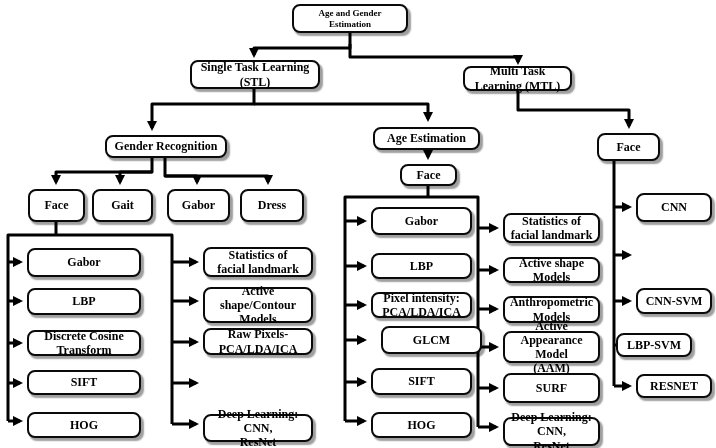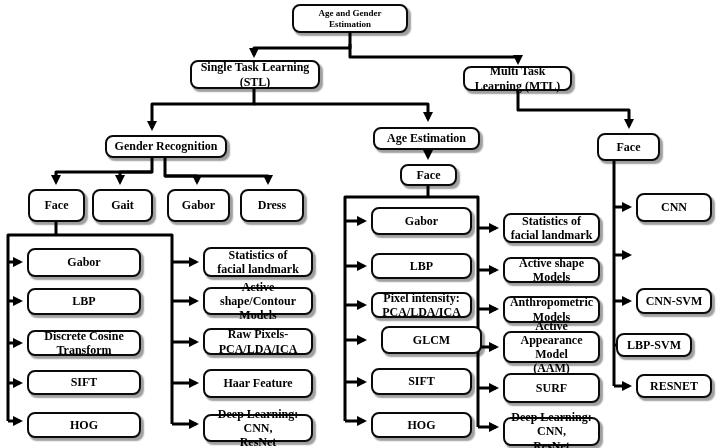--- a/index.html
+++ b/index.html
@@ -101,24 +101,23 @@
   <div class="node" style="left:400px;top:164px;width:57px;height:22px">Face</div>
 
   <div class="node" style="left:27px;top:248px;width:114px;height:29px">Gabor</div>
   <div class="node" style="left:27px;top:288px;width:114px;height:27px">LBP</div>
   <div class="node" style="left:27px;top:330px;width:114px;height:26px">Discrete Cosine Transform</div>
   <div class="node" style="left:27px;top:370px;width:114px;height:25px">SIFT</div>
   <div class="node" style="left:27px;top:412px;width:114px;height:26px">HOG</div>
 
   <div class="node" style="left:203px;top:247px;width:110px;height:30px">Statistics of
 facial landmark</div>
-  <div class="node" style="left:203px;top:287px;width:110px;height:28px">Active shape/Contour
+  <div class="node" style="left:203px;top:287px;width:110px;height:36px">Active shape/Contour
 Models</div>
   <div class="node" style="left:203px;top:328px;width:110px;height:27px">Raw Pixels-PCA/LDA/ICA</div>
-  <div class="node" style="left:203px;top:369px;width:110px;height:29px">Haar Feature</div>
   <div class="node" style="left:203px;top:414px;width:110px;height:28px">Deep Learning: CNN,
 ResNet</div>
 
   <div class="node" style="left:371px;top:207px;width:101px;height:28px">Gabor</div>
   <div class="node" style="left:371px;top:253px;width:101px;height:26px">LBP</div>
   <div class="node" style="left:371px;top:292px;width:101px;height:26px">Pixel intensity:
 PCA/LDA/ICA</div>
   <div class="node" style="left:381px;top:326px;width:101px;height:28px">GLCM</div>
   <div class="node" style="left:371px;top:368px;width:101px;height:27px">SIFT</div>
   <div class="node" style="left:371px;top:412px;width:101px;height:26px">HOG</div>

